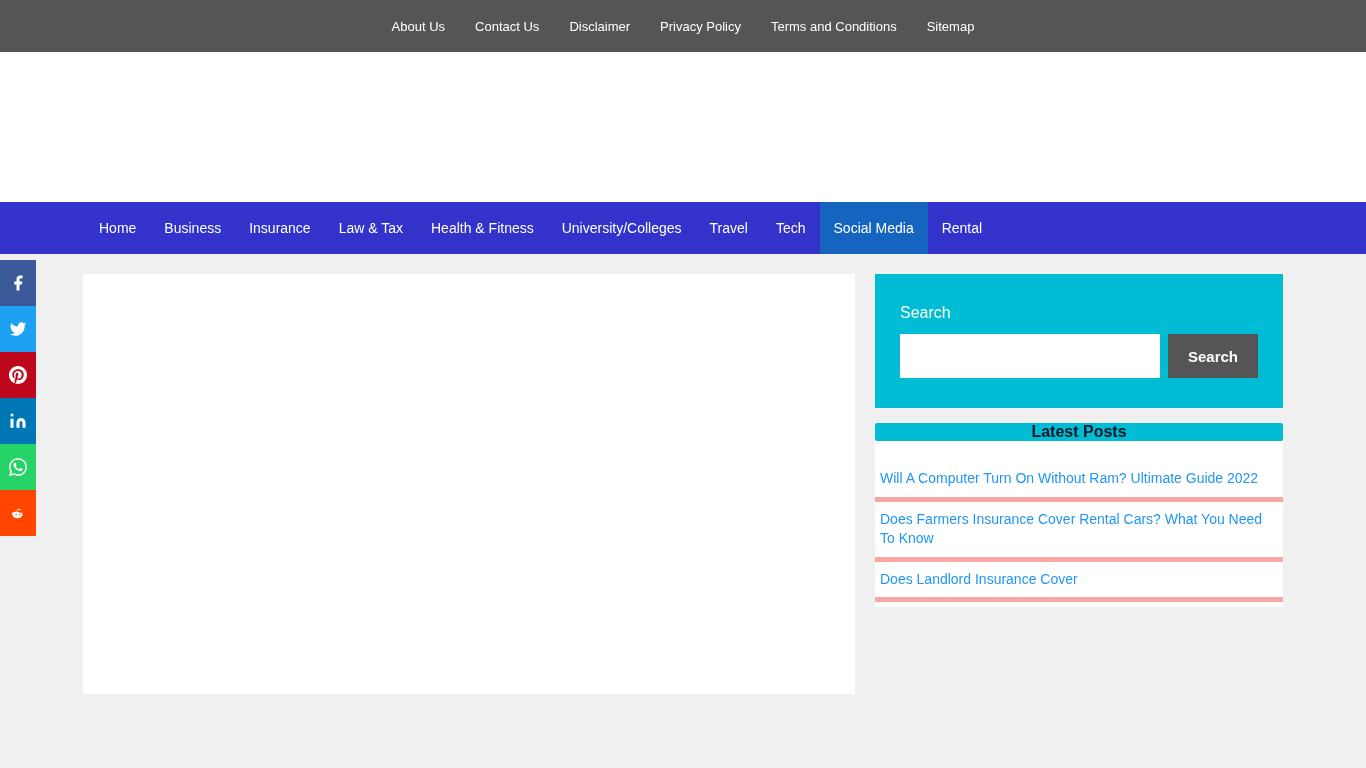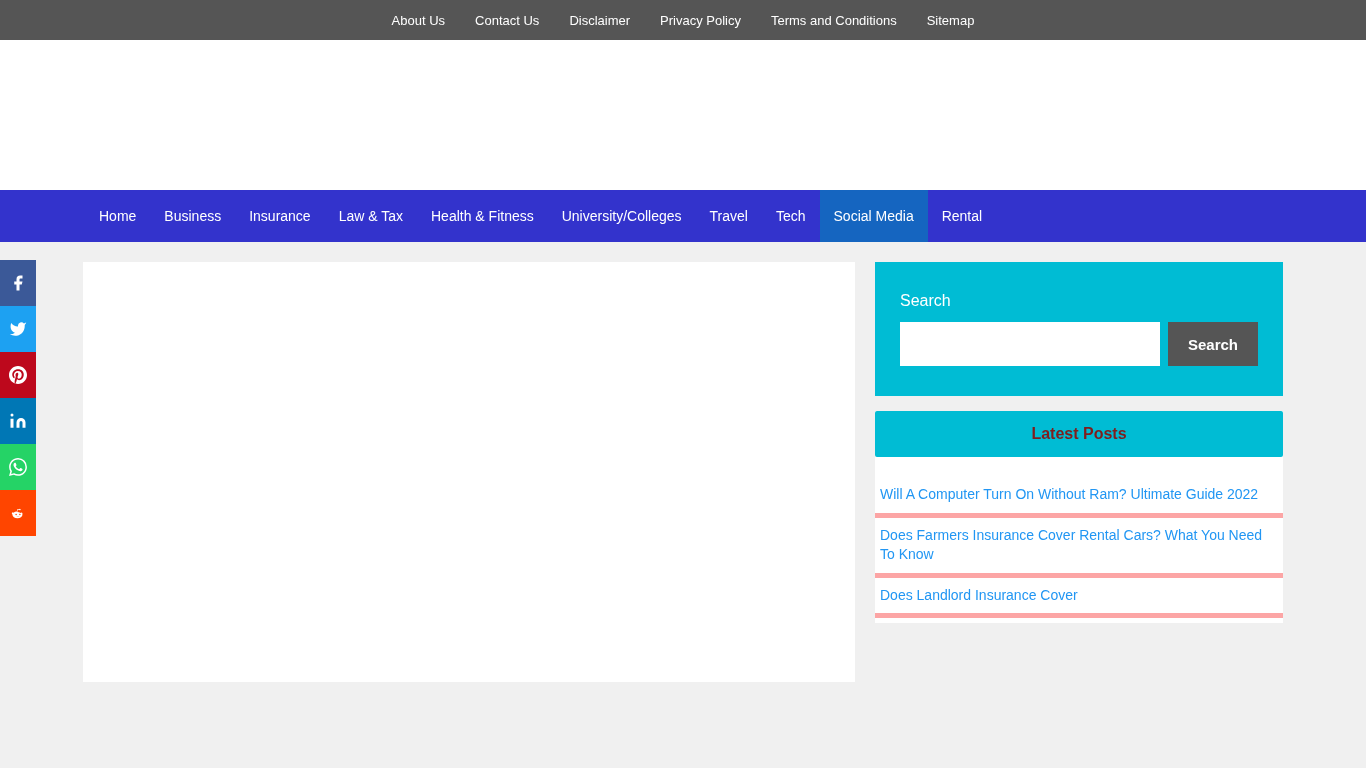--- a/index.html
+++ b/index.html
@@ -6,21 +6,21 @@
     body { font-family: Arial, sans-serif; background: #f0f0f0; min-height: 768px; }
 
     
     .top-bar {
       background: #555;
       display: flex;
       justify-content: center;
       align-items: center;
       gap: 30px;
       padding: 8px 0;
-      height: 40px;
+      height: 52px;
     }
     .top-bar a {
       color: #fff;
       text-decoration: none;
       font-size: 13px;
       cursor: pointer;
     }
 
     
     .ad-banner {
@@ -111,23 +111,22 @@
       cursor: pointer;
       font-weight: bold;
     }
 
     
     .latest-posts-box {
       background: #fff;
     }
     .latest-posts-header {
       background: #00bcd4;
-      color: #7f1d1d;
+      color: #0f172a;
       text-align: center;
-      padding: 14px;
       font-size: 16px;
       font-weight: bold;
       border-radius: 2px;
       margin-bottom: 15px;
     }
     .latest-posts-list {
       padding: 5px 0;
     }
     .latest-post-item {
       padding: 8px 5px;

